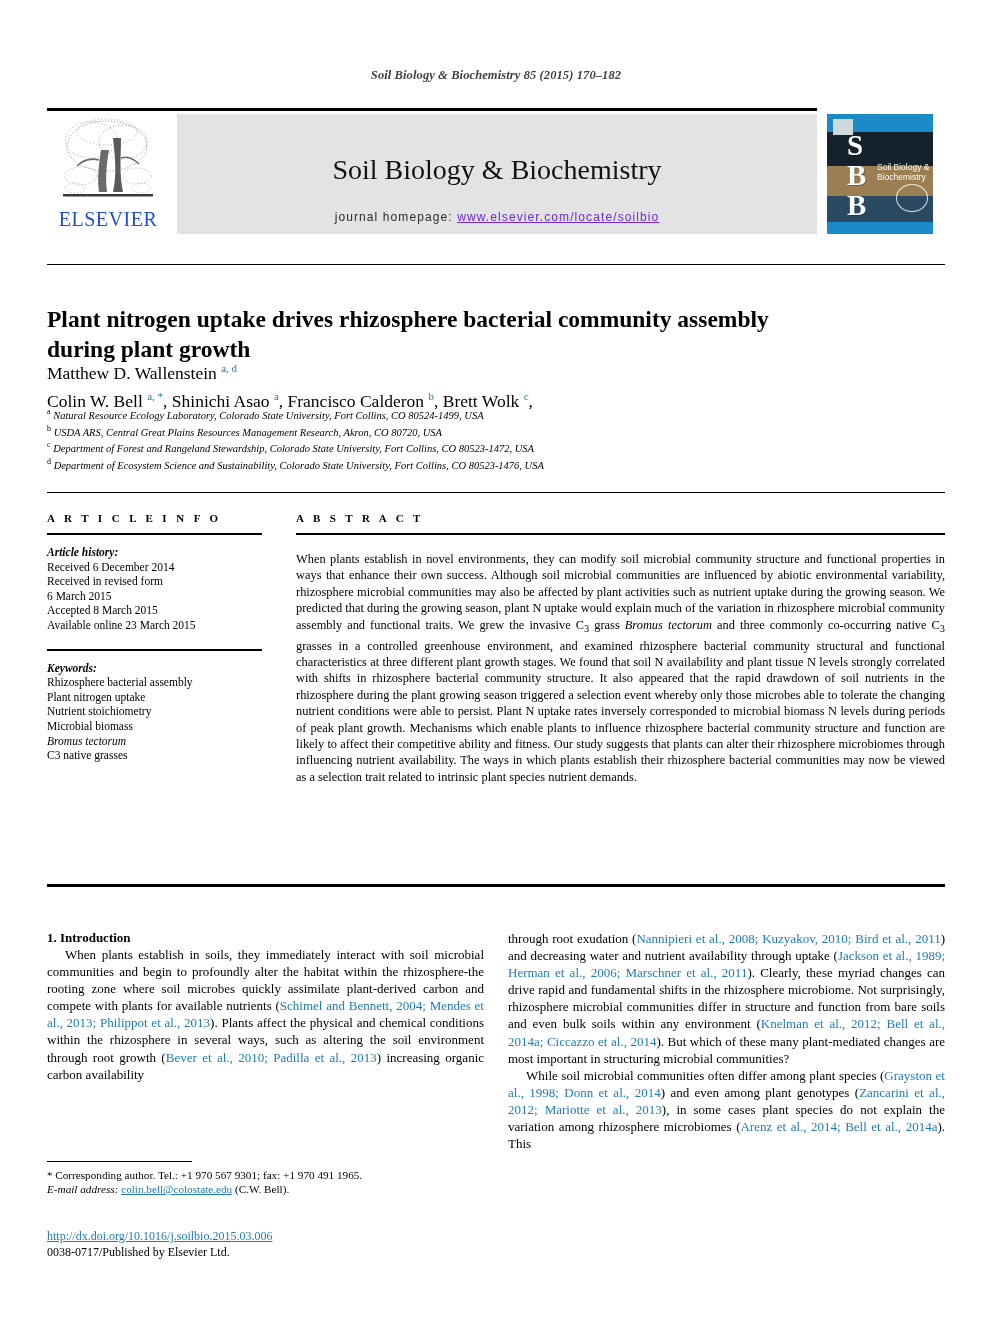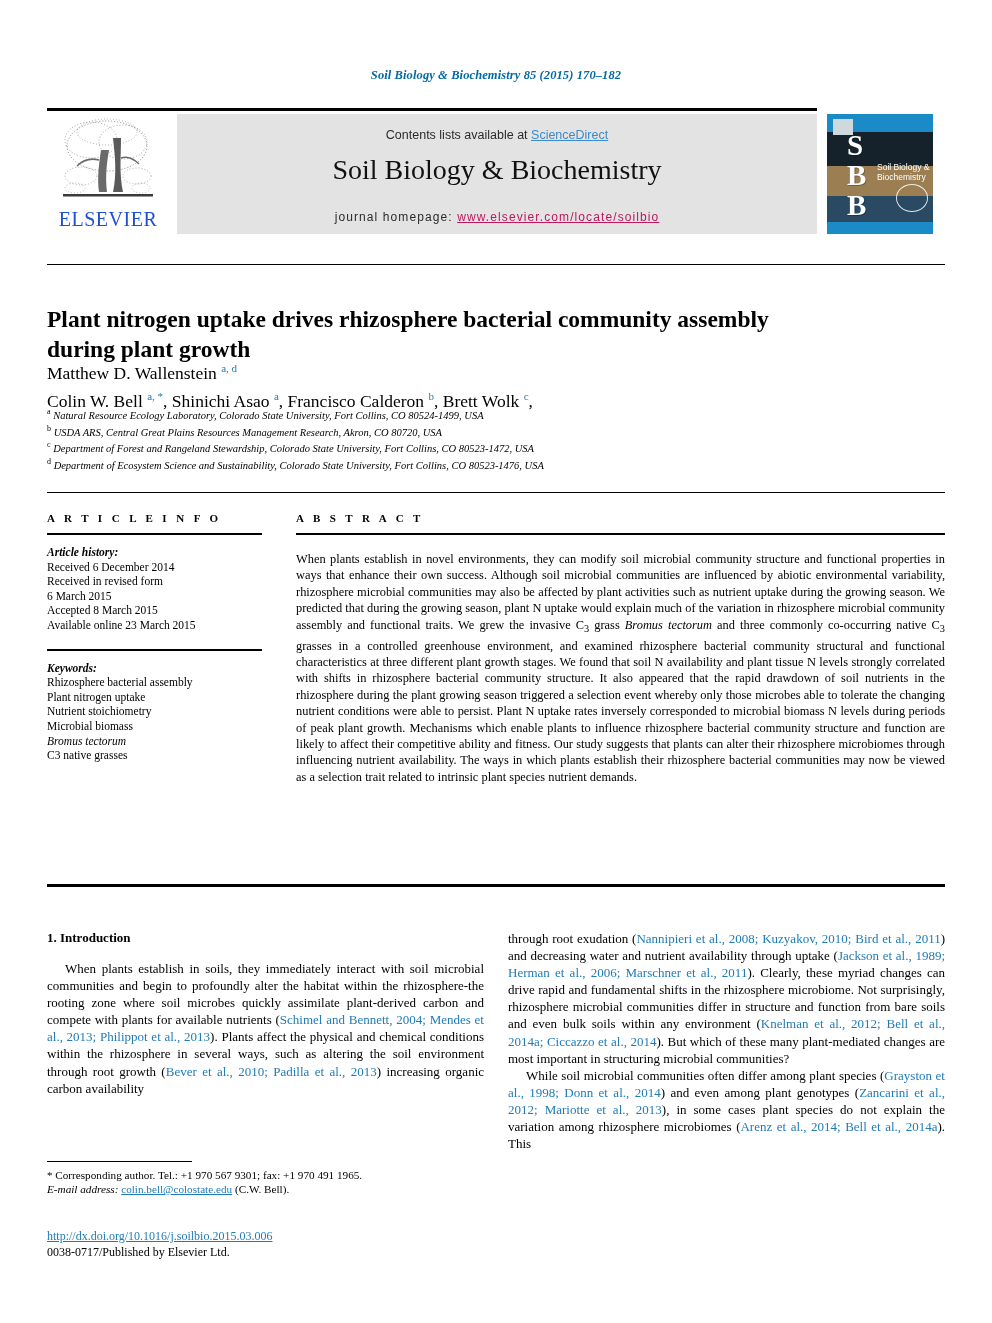--- a/index.html
+++ b/index.html
@@ -25,21 +25,21 @@
   
   .running-head {
     position: absolute;
     top: 68px; left: 0;
     width: 992px;
     text-align: center;
     font-family: "Liberation Serif", serif;
     font-weight: bold;
     font-style: italic;
     font-size: 12.5px;
-    color: #0369a1;
+    color: #404040;
     letter-spacing: 0.1px;
   }
 
   
   .masthead {
     position: absolute;
     top: 108px; left: 47px;
     width: 898px;
     height: 127px;
   }
@@ -102,21 +102,21 @@
   .homepage-line {
     position: absolute;
     top: 96px; left: 0;
     width: 640px;
     text-align: center;
     font-family: "Liberation Sans", sans-serif;
     font-size: 12px;
     letter-spacing: 1.1px;
     color: #2b2b2b;
   }
-  .homepage-line .hp-url { color: #be185d; }
+  .homepage-line .hp-url { color: #6d28d9; }
   .cover-thumb {
     position: absolute;
     top: 6px; left: 780px;
     width: 106px;
     height: 120px;
     background: #1b8bc8;
     overflow: hidden;
   }
   .cover-band {
     position: absolute;
@@ -301,21 +301,21 @@
   }
   .body-right {
     position: absolute;
     top: 930px; left: 508px;
     width: 437px;
   }
   .sec-title {
     font-family: "Liberation Serif", serif;
     font-weight: bold;
     font-size: 13px;
-    margin-bottom: 14px;
+    margin-bottom: 0;
   }
   .para {
     font-family: "Liberation Serif", serif;
     font-size: 13px;
     line-height: 17.1px;
     text-align: justify;
     text-indent: 18px;
     hyphens: auto;
     margin: 0;
   }
@@ -380,23 +380,20 @@
             <rect x="6" y="78" width="90" height="2.5" fill="#3a3a3a"></rect>
             <ellipse cx="18" cy="72" rx="10" ry="5" fill="none" stroke="#888" stroke-width="0.6" stroke-dasharray="1 2"></ellipse>
             <ellipse cx="84" cy="72" rx="9" ry="5" fill="none" stroke="#888" stroke-width="0.6" stroke-dasharray="1 2"></ellipse>
           </g>
         </svg>
       </div>
       <div class="elsevier-word">ELSEVIER</div>
     </div>
 
     <div class="journal-band">
-      <div class="contents-line">
-        <span>Contents lists available at </span><a class="sd-link" href="#">ScienceDirect</a>
-      </div>
       <div class="journal-title">Soil Biology &amp; Biochemistry</div>
       <div class="homepage-line">
         <span>journal homepage: </span><a class="hp-url" href="#">www.elsevier.com/locate/soilbio</a>
       </div>
     </div>
 
     <div class="cover-thumb">
       <div class="cover-band" style="top:18px;height:34px;background:#16222b;"></div>
       <div class="cover-band" style="top:52px;height:30px;background:#9b7e52;"></div>
       <div class="cover-band" style="top:82px;height:26px;background:#2a4a63;"></div>

